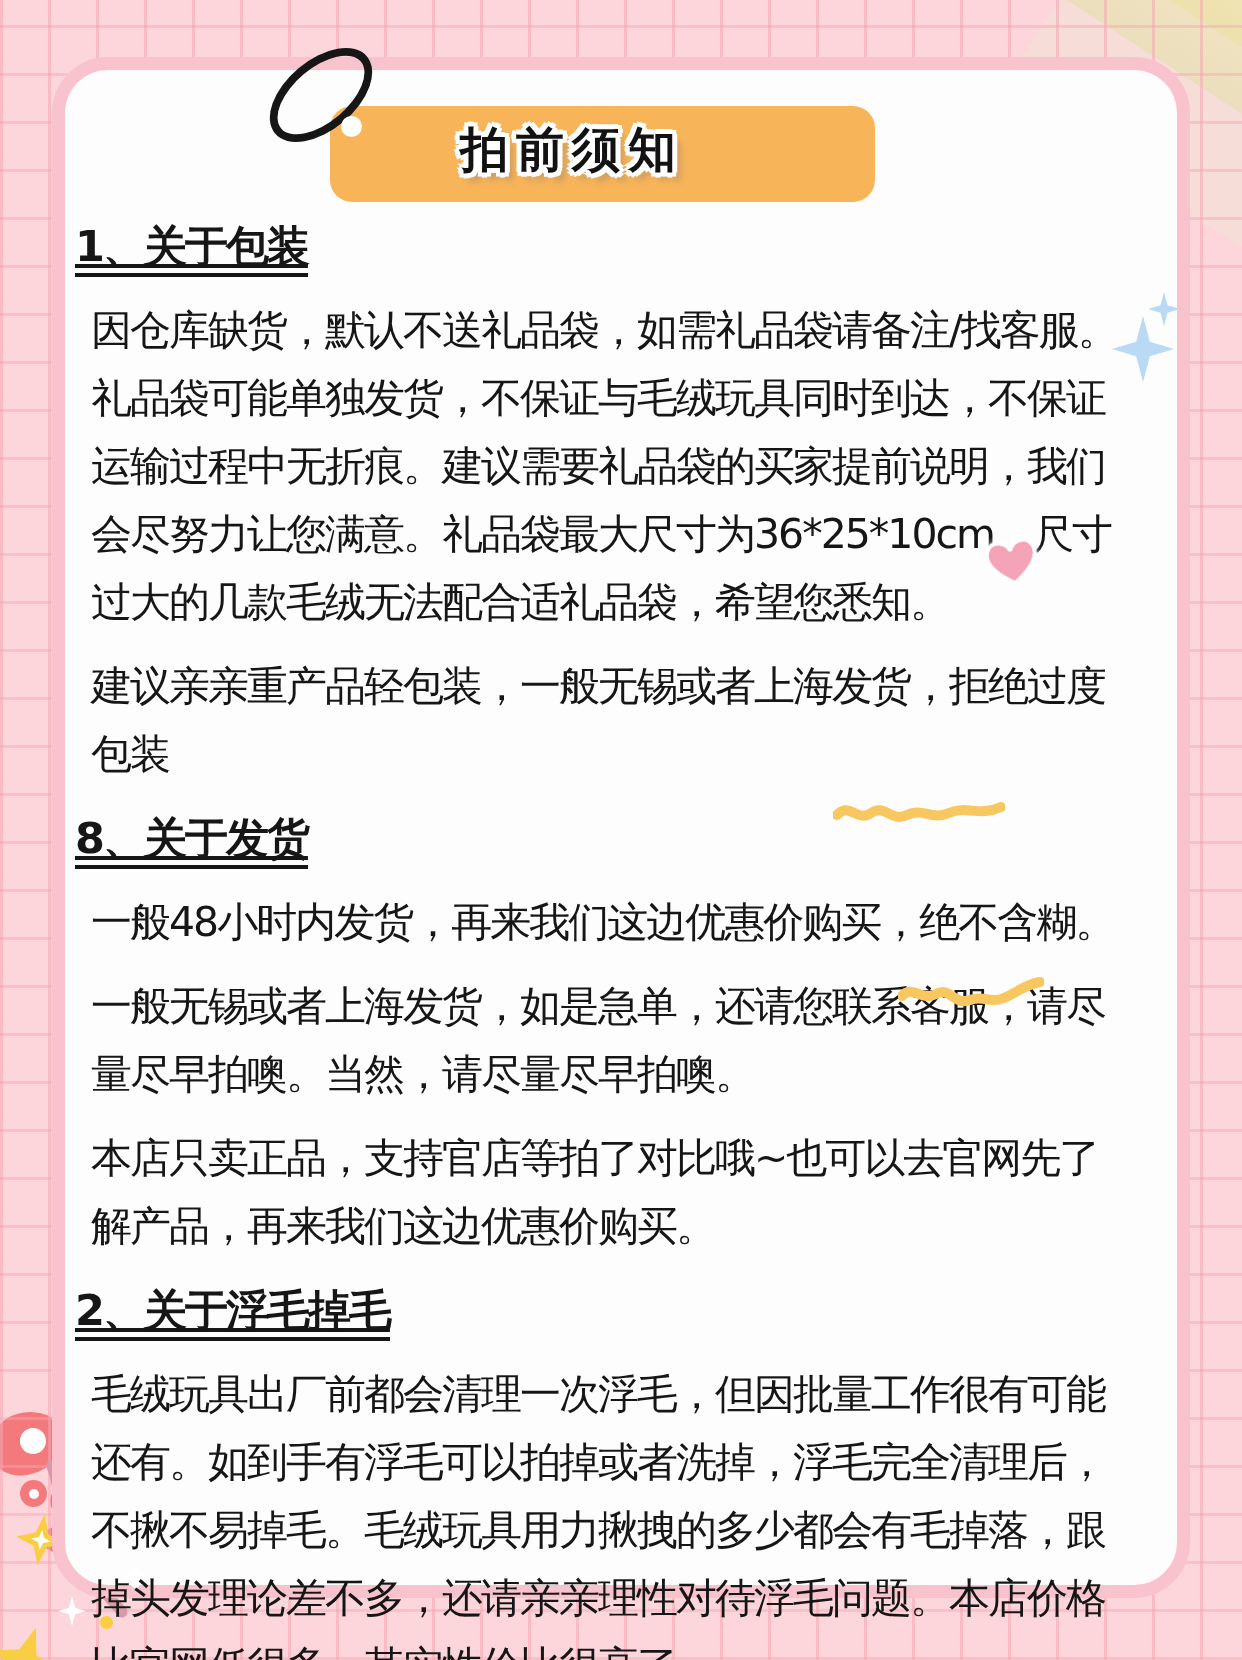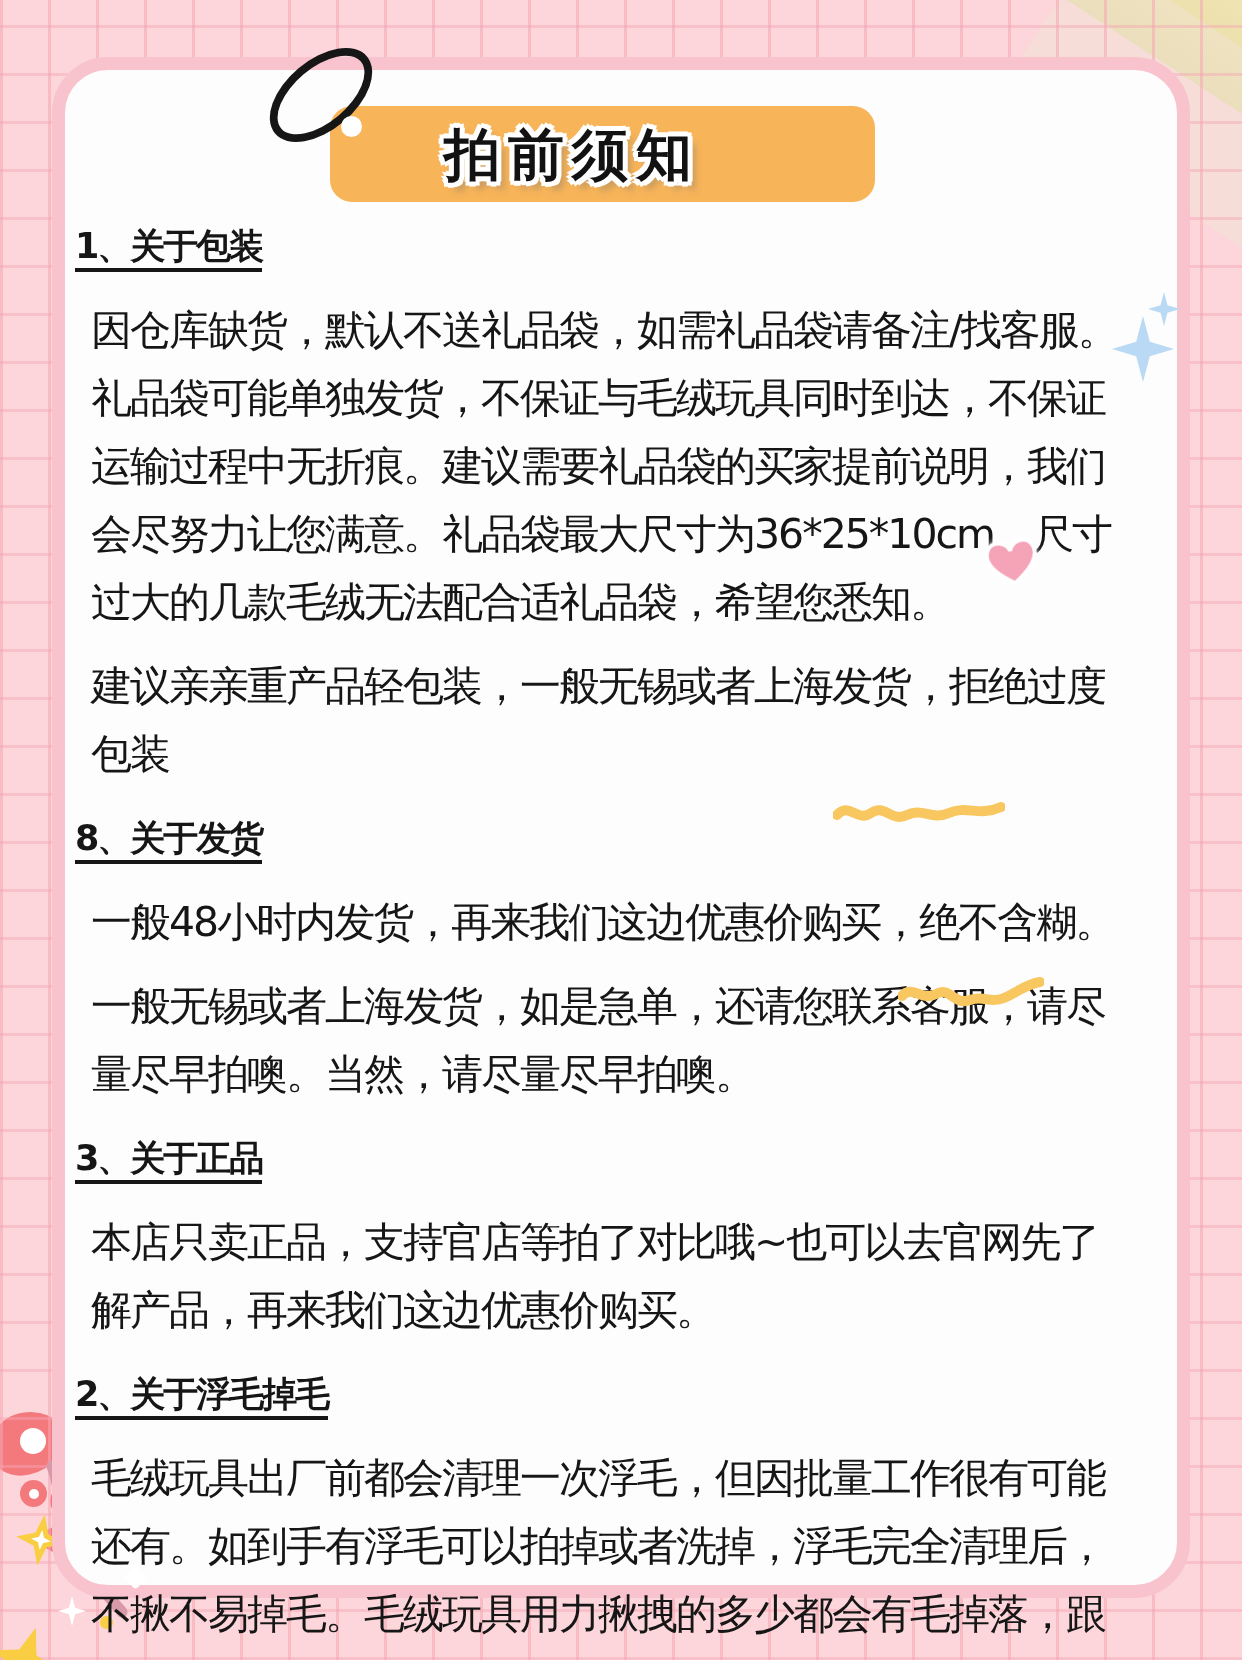--- a/index.html
+++ b/index.html
@@ -53,37 +53,37 @@
     position:absolute;z-index:6;
     left:261px;top:60px;width:104px;height:54px;
     border:8px solid #161616;border-radius:50%;
     transform:rotate(-40deg);
     background:transparent;
   }
   .page-title{
     position:absolute;z-index:6;
     left:330px;top:118px;width:484px;
     text-align:center;
-    font-size:56px;font-weight:900;letter-spacing:8px;
+    font-size:48px;font-weight:900;letter-spacing:8px;
     color:#121212;
     text-shadow:
       -5px 0 0 #fff,5px 0 0 #fff,0 -5px 0 #fff,0 5px 0 #fff,
       -4px -4px 0 #fff,4px -4px 0 #fff,-4px 4px 0 #fff,4px 4px 0 #fff,
       7px 8px 7px rgba(110,110,110,.45);
   }
   
   .content{
     position:absolute;z-index:5;
     left:75px;top:212px;width:1060px;
     color:#161616;
     font-size:41px;line-height:68px;letter-spacing:-2px;
     word-break:break-all;
   }
   .content h2{
-    margin:0;font-size:35px;font-weight:800;line-height:68px;
+    margin:0;font-size:43px;font-weight:800;line-height:68px;text-decoration:underline;
   }
   .content h2 span{
     border-bottom:4px solid #161616;padding-bottom:2px;
   }
   .content p{margin:16px;font-weight:500;}
   
   .sparkle{position:absolute;z-index:6;background:#b9d9f4;
     clip-path:polygon(50% 0%,61% 39%,100% 50%,61% 61%,50% 100%,39% 61%,0% 50%,39% 39%);}
   .sparkle.big{left:1112px;top:316px;width:62px;height:66px;}
   .sparkle.small{left:1148px;top:292px;width:32px;height:34px;}
@@ -169,21 +169,20 @@
 
   <div class="content">
     <h2><span>1、关于包装</span></h2>
     <p>因仓库缺货，默认不送礼品袋，如需礼品袋请备注/找客服。礼品袋可能单独发货，不保证与毛绒玩具同时到达，不保证运输过程中无折痕。建议需要礼品袋的买家提前说明，我们会尽努力让您满意。礼品袋最大尺寸为36*25*10cm。尺寸过大的几款毛绒无法配合适礼品袋，希望您悉知。</p>
     <p>建议亲亲重产品轻包装，一般无锡或者上海发货，拒绝过度包装</p>
 
     <h2><span>8、关于发货</span></h2>
     <p>一般48小时内发货，再来我们这边优惠价购买，绝不含糊。</p>
     <p>一般无锡或者上海发货，如是急单，还请您联系客服，请尽量尽早拍噢。当然，请尽量尽早拍噢。</p>
 
-    <h2><span>3、关于正品</span></h2>
     <p>本店只卖正品，支持官店等拍了对比哦~也可以去官网先了解产品，再来我们这边优惠价购买。</p>
 
     <h2><span>2、关于浮毛掉毛</span></h2>
     <p>毛绒玩具出厂前都会清理一次浮毛，但因批量工作很有可能还有。如到手有浮毛可以拍掉或者洗掉，浮毛完全清理后，不揪不易掉毛。毛绒玩具用力揪拽的多少都会有毛掉落，跟掉头发理论差不多，还请亲亲理性对待浮毛问题。本店价格比官网低很多，其实性价比很高了。</p>
   </div>
 
   <div class="sparkle big"></div>
   <div class="sparkle small"></div>
 
   <svg class="heart" viewBox="0 0 60 56">

